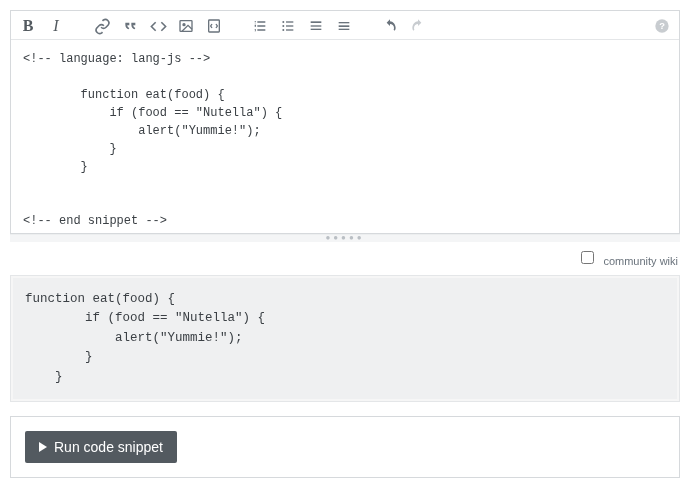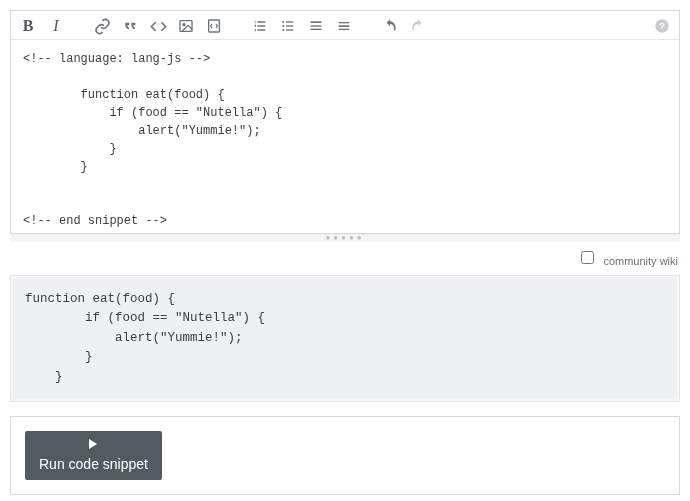--- a/index.html
+++ b/index.html
@@ -121,21 +121,20 @@
     background: #535a60;
     color: #fff;
     border: none;
     border-radius: 2px;
     padding: 8px 14px;
     font-size: 14px;
     cursor: pointer;
     display: inline-flex;
     align-items: center;
     gap: 7px;
-    flex-direction: column;
   }
   .run-btn .play {
     width: 0; height: 0;
     border-top: 5px solid transparent;
     border-bottom: 5px solid transparent;
     border-left: 8px solid #fff;
   }
 </style>
 </head>
 <body>

